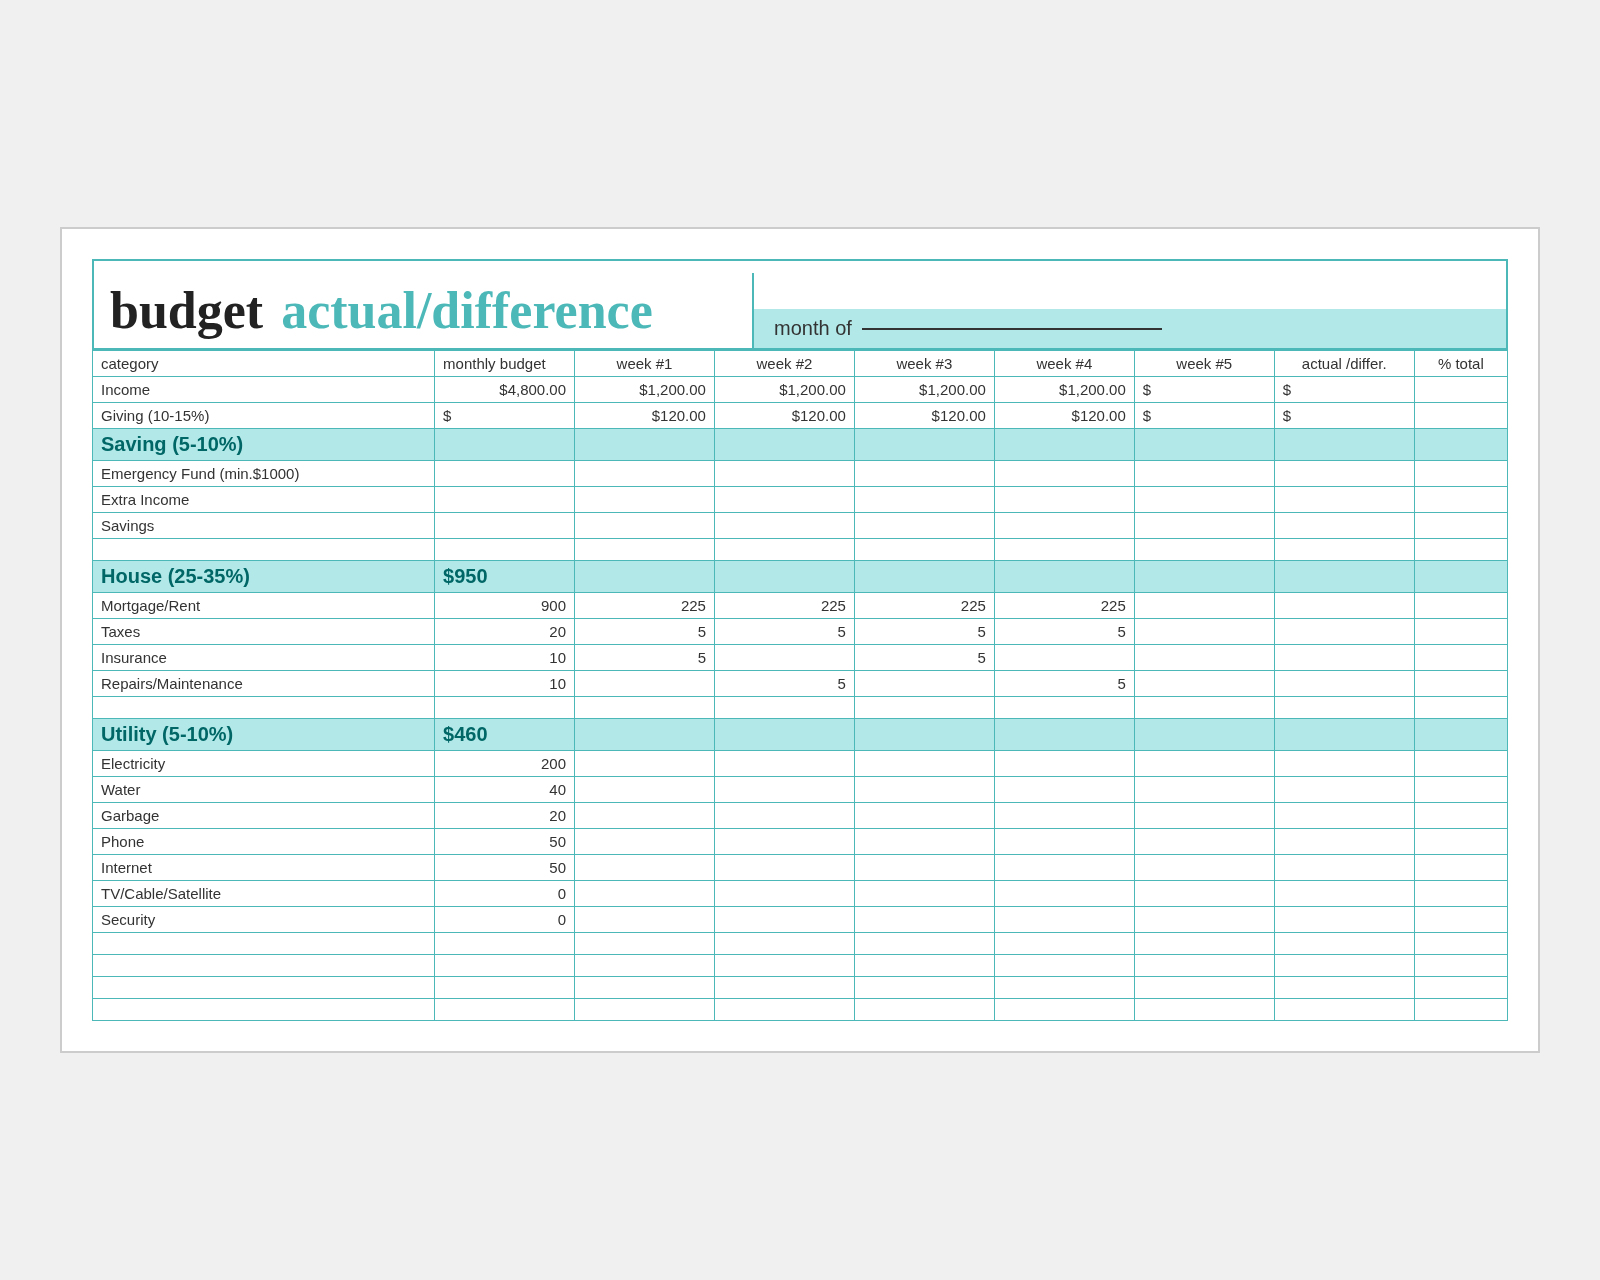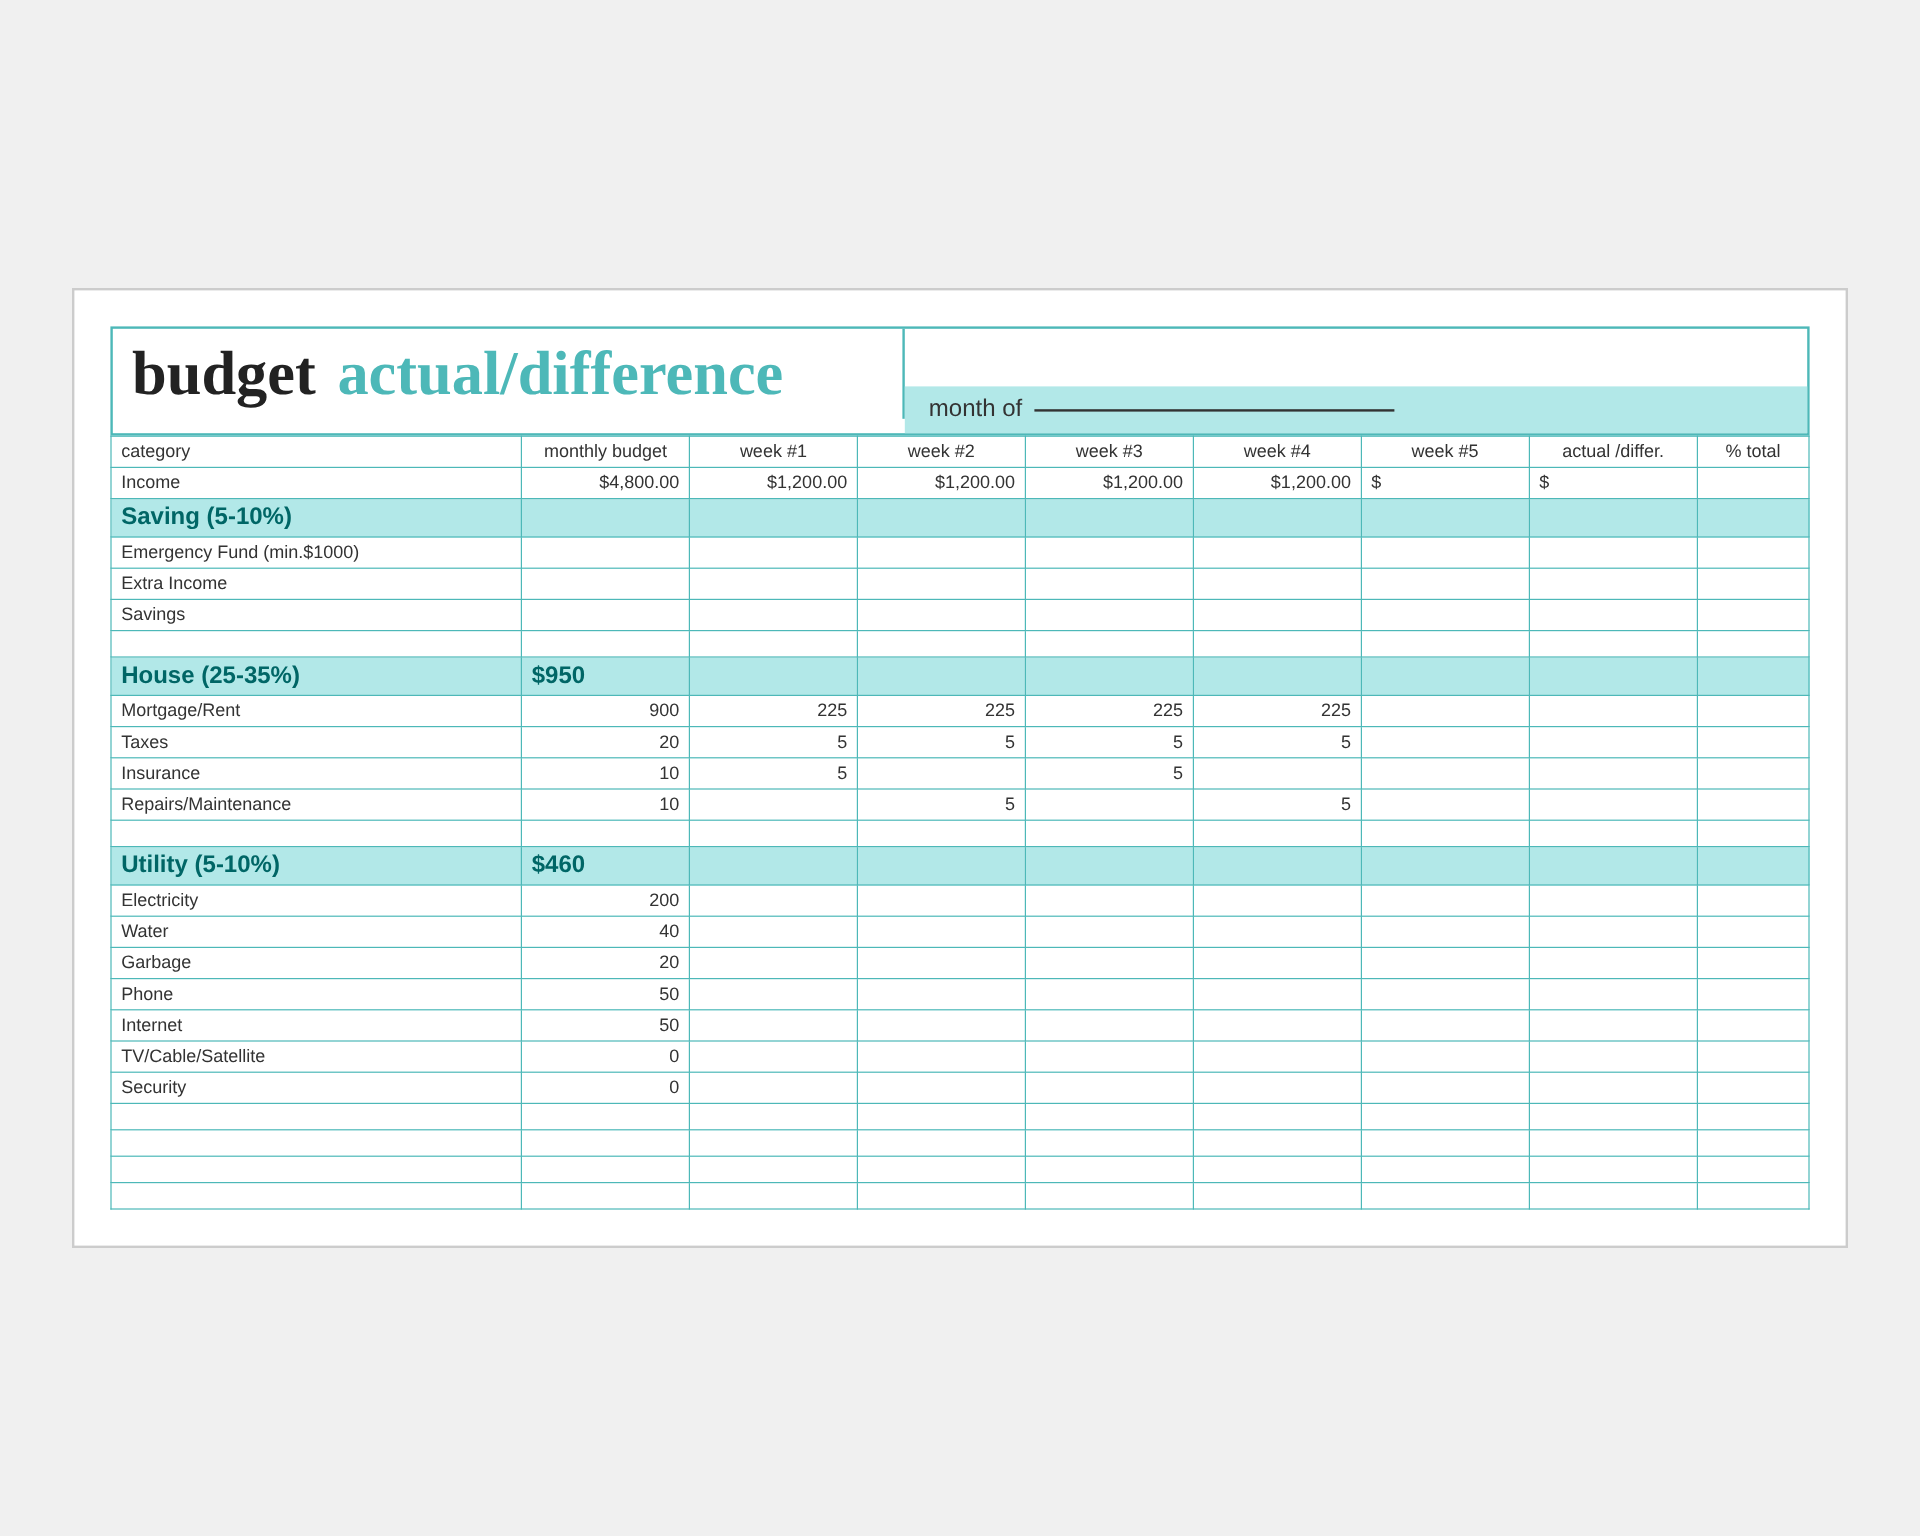--- a/index.html
+++ b/index.html
@@ -14,21 +14,21 @@
     }
     .page {
       background: white;
       width: 1480px;
       margin: 40px auto;
       padding: 30px;
       border: 2px solid #ccc;
     }
     .header-row {
       display: flex;
-      align-items: flex-start;
+      align-items: flex-end;
       border: 2px solid #4db8b8;
       margin-bottom: 0;
     }
     .header-left {
       display: flex;
       align-items: center;
       padding: 8px 16px;
       flex: 0 0 660px;
       border-right: 2px solid #4db8b8;
     }
@@ -73,21 +73,21 @@
     }
     thead th {
       background: white;
       text-align: center;
       font-weight: normal;
       color: #333;
       font-size: 15px;
       vertical-align: middle;
     }
     .col-category { width: 22%; text-align: left; }
-    .col-monthly { width: 9%; text-align: center; }
+    .col-monthly { width: 9%; text-align: left; }
     .col-week { width: 9%; text-align: center; }
     .col-actual { width: 9%; text-align: center; }
     .col-pct { width: 6%; text-align: center; }
 
     tr.section-header td {
       background: #b2e8e8;
       color: #006666;
       font-weight: bold;
       font-size: 20px;
     }
@@ -144,20 +144,31 @@
         <td>Income</td>
         <td class="right-align">$4,800.00</td>
         <td class="right-align">$1,200.00</td>
         <td class="right-align">$1,200.00</td>
         <td class="right-align">$1,200.00</td>
         <td class="right-align">$1,200.00</td>
         <td>$</td>
         <td>$</td>
         <td></td>
       </tr>
+      <tr class="data-row">
+        <td>Giving (10-15%)</td>
+        <td>$</td>
+        <td class="right-align">$120.00</td>
+        <td class="right-align">$120.00</td>
+        <td class="right-align">$120.00</td>
+        <td class="right-align">$120.00</td>
+        <td>$</td>
+        <td>$</td>
+        <td></td>
+      </tr>
 
       <tr class="section-header">
         <td>Saving (5-10%)</td>
         <td></td>
         <td class="teal-bg"></td>
         <td class="teal-bg"></td>
         <td class="teal-bg"></td>
         <td class="teal-bg"></td>
         <td class="teal-bg"></td>
         <td class="teal-bg"></td>

